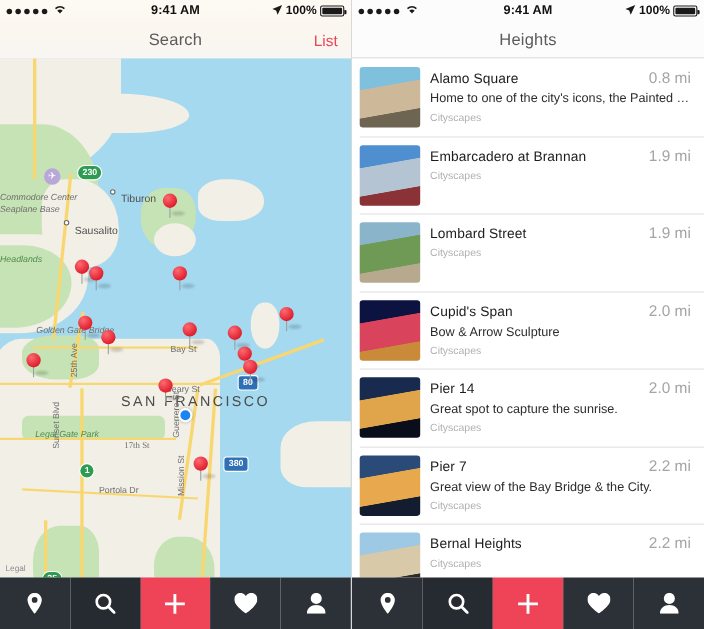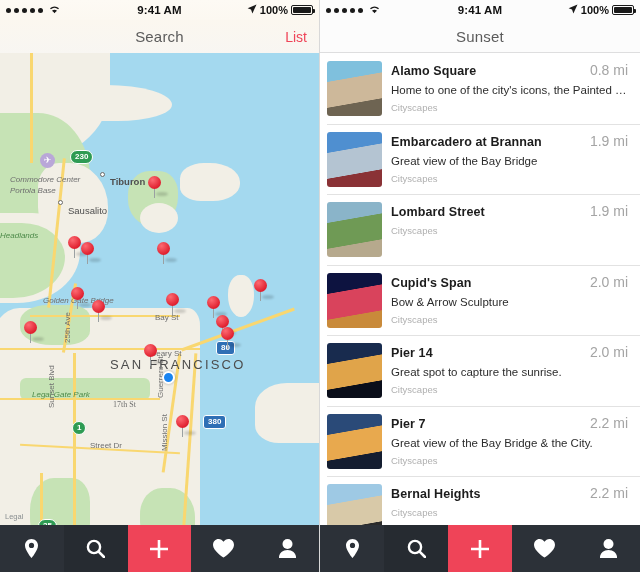--- a/index.html
+++ b/index.html
@@ -41,21 +41,21 @@
     background:#a6d8ee; }
   .map { position:absolute; inset:0; }
   .water { position:absolute; inset:0; background:#a4d9ef; }
   .land { position:absolute; background:#f2efe6; }
   .green { position:absolute; background:#c6e3b5; }
   .road { position:absolute; background:#f9d770; }
   .lbl { position:absolute; font-size:8px; color:#6f6f6f; white-space:nowrap; }
   .lbl.city { font-size:13px; letter-spacing:2.2px; color:#4c4c4c; }
   .lbl.mid { font-size:9.5px; color:#4f4f4f; }
   .lbl.park { font-size:8px; color:#4e8b4a; font-style:italic; }
-  .lbl.italic { font-style:italic;padding-left:10px; }
+  .lbl.italic { font-style:italic; }
   .lbl.rot { transform:rotate(-90deg); transform-origin:left top; }
   .shield { position:absolute; background:#2e9b53; color:#fff; font-size:8px;
     font-weight:bold; border-radius:7px; padding:1px 4px; border:1px solid #fff;
     line-height:10px; }
   .shield.is { background:#2f6fb5; border-radius:3px; padding:1px 4px; }
   .poi { position:absolute; width:5px; height:5px; border:1px solid #6a6a6a;
     border-radius:50%; background:#fff; }
   .pin { position:absolute; width:13px; height:13px; }
   .pin .head { position:absolute; left:0; top:0; width:13px; height:13px; border-radius:50%;
     background:radial-gradient(circle at 35% 30%, #fd6a72, #e0202f 70%); }
@@ -72,21 +72,21 @@
   
   .list { position:absolute; left:0; right:0; top:53px; bottom:47px; overflow:hidden;
     background:#fff; }
   .row { display:flex; height:70.5px; padding:8px 12px 0 7px; position:relative; }
   .row + .row:before { content:""; position:absolute; left:7px; right:0; top:0;
     height:1px; background:#e2e2e2; }
   .thumb { width:55px; height:55px; border-radius:3px; flex:0 0 55px;
     margin-right:9px; overflow:hidden; position:relative; background:#cfd6dc; }
   .rowbody { flex:1; min-width:0; position:relative; padding-top:1px; }
   .rowtop { display:flex; align-items:baseline; }
-  .rowtitle { font-size:12.5px; font-weight:bold; color:#1c1c1c; letter-spacing:0.1px;
+  .rowtitle { font-size:12.5px; font-weight:normal; color:#1c1c1c; letter-spacing:0.1px;
     white-space:nowrap; overflow:hidden; text-overflow:ellipsis; }
   .rowdist { margin-left:auto; padding-left:8px; font-size:14px; color:#a4a4a4;
     white-space:nowrap; }
   .rowdesc { margin-top:6px; font-size:11.5px; color:#2c2c2c; white-space:nowrap;
     overflow:hidden; text-overflow:ellipsis; }
   .rowcat { margin-top:6px; font-size:9.5px; color:#b0b0b0; }
 
   
   .tabbar { position:absolute; left:0; right:0; bottom:0; height:47px; display:flex; }
   .tab { flex:1; display:flex; align-items:center; justify-content:center;
@@ -170,36 +170,36 @@
         <div class="road" style="left:30px;top:262px;width:150px;height:2px;"></div>
 
         <div class="airport" style="left:40px;top:100px;">✈</div>
 
         <div id="map-dyn">
             <div class="shield" style="left: 70px; top: 97px;">230</div>
             <div class="shield" style="left: 72px; top: 368px;">1</div>
             <div class="shield" style="left: 38px; top: 466px;">35</div>
             <div class="shield is" style="left: 216px; top: 288px;">80</div>
             <div class="shield is" style="left: 203px; top: 362px;">380</div>
-            <div class="lbl mid" style="left: 110px; top: 123px; font-weight: bold;">Tiburon</div>
+            <div class="lbl mid" style="left: 110px; top: 123px;">Tiburon</div>
             <div class="lbl mid" style="left: 68px; top: 152px;">Sausalito</div>
             <div class="lbl italic" style="left: 0px; top: 122px;">Commodore Center</div>
-            <div class="lbl italic" style="left: 0px; top: 133px;">Portola Base</div>
+            <div class="lbl italic" style="left: 0px; top: 133px;">Seaplane Base</div>
             <div class="lbl park" style="left: 0px; top: 178px; font-style: italic;">Headlands</div>
             <div class="lbl italic" style="left: 33px; top: 243px;">Golden Gate Bridge</div>
             <div class="lbl" style="left: 155px; top: 260px;">Bay St</div>
             <div class="lbl" style="left: 150px; top: 296px;">Geary St</div>
             <div class="lbl city" style="left: 110px; top: 304px;">SAN FRANCISCO</div>
             <div class="lbl park" style="left: 32px; top: 337px;">Legal Gate Park</div>
             <div class="lbl" style="left: 113px; top: 347px; font-family: Liberation Serif, serif;">17th St</div>
             <div class="lbl rot" style="left: 63px; top: 290px;">25th Ave</div>
             <div class="lbl rot" style="left: 47px; top: 355px;">Sunset Blvd</div>
             <div class="lbl rot" style="left: 156px; top: 345px;">Guerrero St</div>
             <div class="lbl rot" style="left: 160px; top: 398px;">Mission St</div>
-            <div class="lbl" style="left: 90px; top: 388px;">Street Dr</div>
+            <div class="lbl" style="left: 90px; top: 388px;">Portola Dr</div>
             <div class="pin" style="left: 148px; top: 123px;">
               <span class="shadow"></span>
               <span class="stick"></span>
               <span class="head"></span>
             </div>
             <div class="pin" style="left: 68px; top: 183px;">
               <span class="shadow"></span>
               <span class="stick"></span>
               <span class="head"></span>
             </div>
@@ -338,21 +338,21 @@
             </svg>
         </span>
         <span>100%</span>
         <span class="batt">
             <i></i>
           </span>
       </span>
     </div>
 
     <div class="navbar plain">
-      <span class="nav-title">Sunset</span>
+      <span class="nav-title">Heights</span>
     </div>
 
     <div class="list" id="nearby-list">
         <div class="row">
           <div class="thumb" style="background:linear-gradient(170deg,#7fc0dd 0%,#7fc0dd 32%,#cdb89a 33%,#cdb89a 72%,#6e6452 73%,#6e6452 100%);"></div>
           <div class="rowbody">
             <div class="rowtop">
               <div class="rowtitle">Alamo Square</div>
               <div class="rowdist">0.8 mi</div>
             </div>
@@ -360,21 +360,20 @@
             <div class="rowcat">Cityscapes</div>
           </div>
         </div>
         <div class="row">
           <div class="thumb" style="background:linear-gradient(170deg,#4f8fd0 0%,#4f8fd0 32%,#b4c4d2 33%,#b4c4d2 72%,#8a3236 73%,#8a3236 100%);"></div>
           <div class="rowbody">
             <div class="rowtop">
               <div class="rowtitle">Embarcadero at Brannan</div>
               <div class="rowdist">1.9 mi</div>
             </div>
-            <div class="rowdesc">Great view of the Bay Bridge</div>
             <div class="rowcat">Cityscapes</div>
           </div>
         </div>
         <div class="row">
           <div class="thumb" style="background:linear-gradient(170deg,#8ab4c9 0%,#8ab4c9 32%,#6f9a55 33%,#6f9a55 72%,#b6a98d 73%,#b6a98d 100%);"></div>
           <div class="rowbody">
             <div class="rowtop">
               <div class="rowtitle">Lombard Street</div>
               <div class="rowdist">1.9 mi</div>
             </div>

